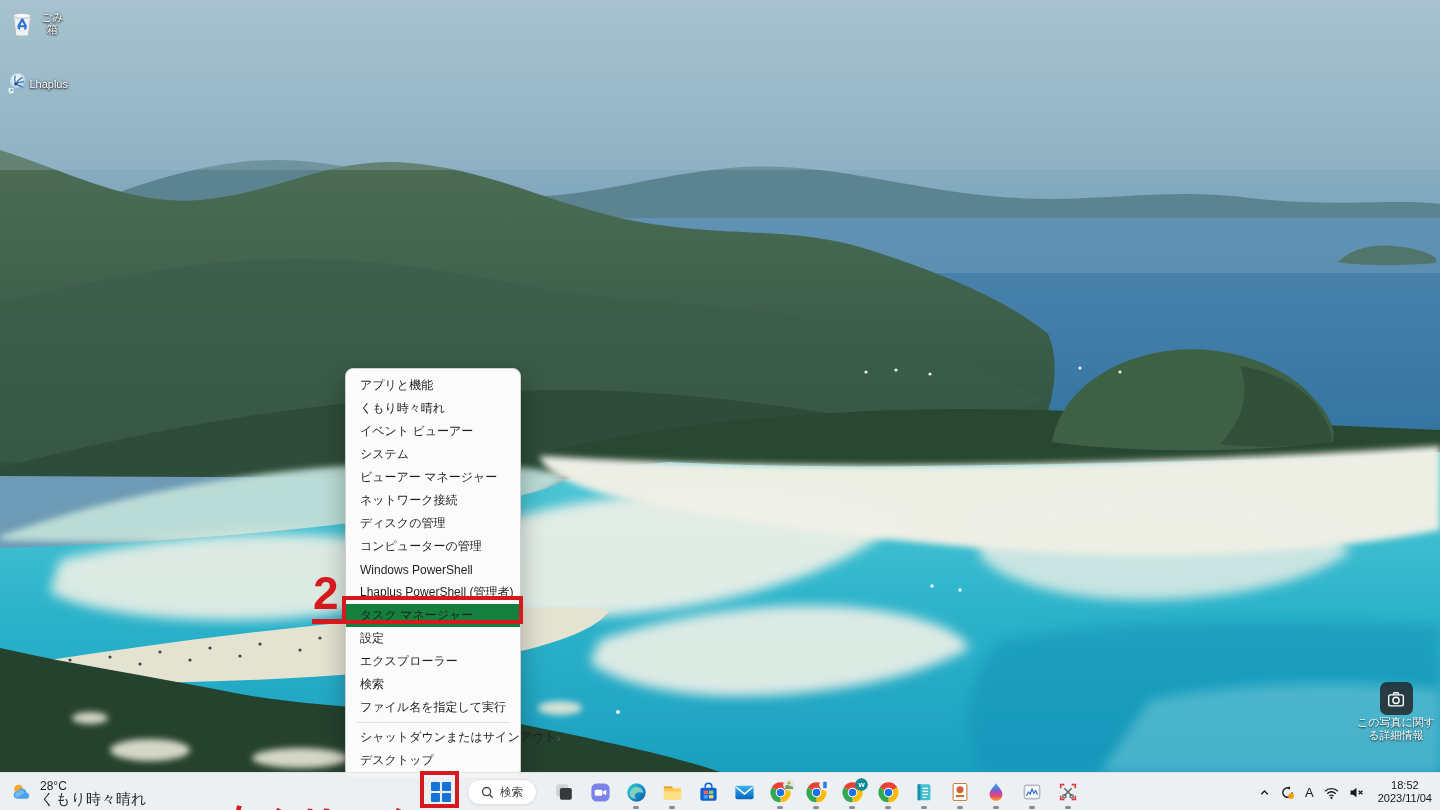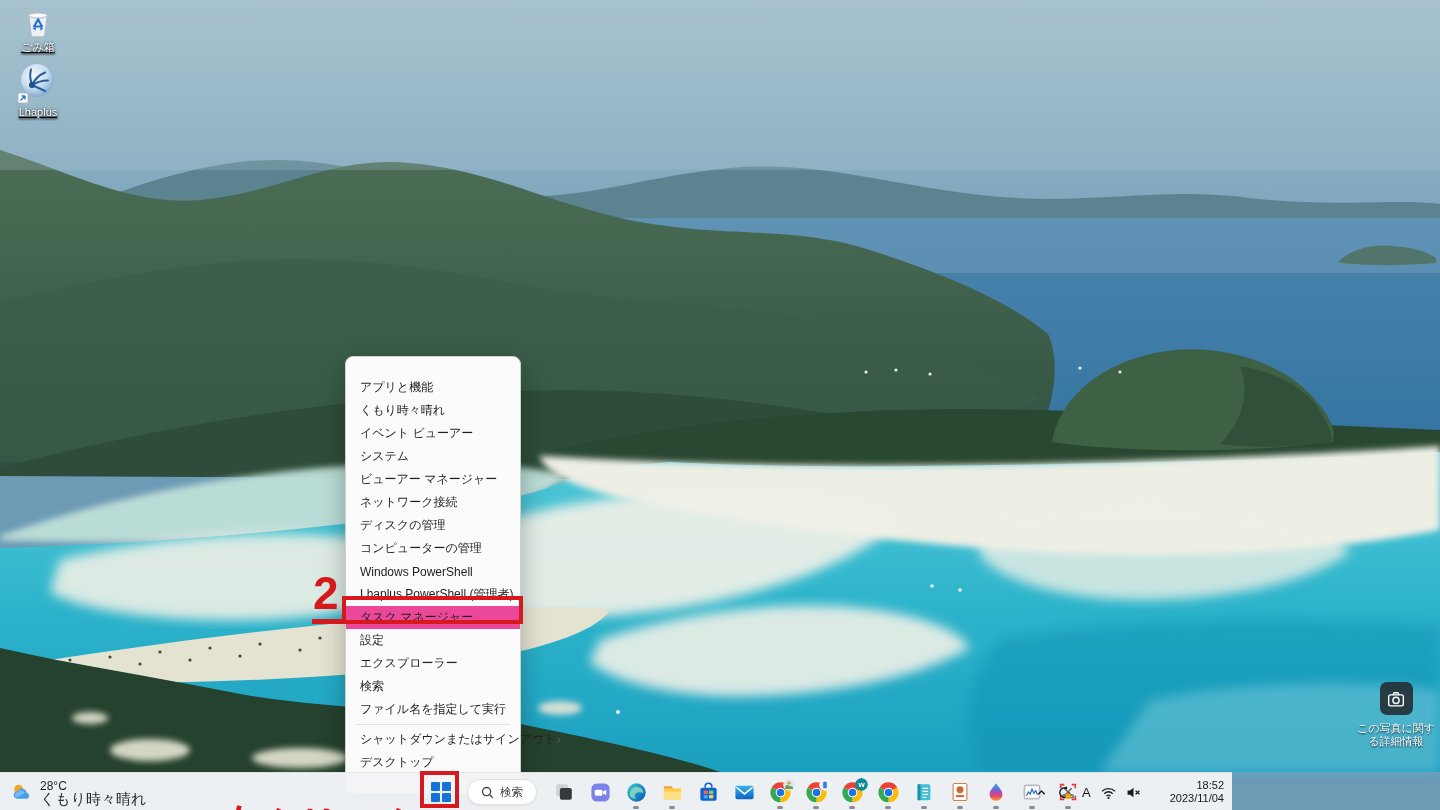--- a/index.html
+++ b/index.html
@@ -3,69 +3,69 @@
 <meta charset="utf-8">
 <style>
   * { margin:0; padding:0; box-sizing:border-box; }
   html,body { width:1440px; height:810px; overflow:hidden; }
   body { font-family:"Liberation Sans","DejaVu Sans",sans-serif; position:relative; background:#6d9ab5; }
 
   
   .wallpaper { position:absolute; inset:0; z-index:0; }
 
   
-  .desk-icon { position:absolute; width:60px; display:flex; flex-direction:column; align-items:center; z-index:2; cursor:default;text-decoration:underline; }
+  .desk-icon { position:absolute; width:60px; display:flex; flex-direction:row; align-items:center; z-index:2; cursor:default; }
   .desk-icon .di-label { margin-top:2px; font-size:11px; color:#fff; text-align:center; text-shadow:0 1px 2px rgba(0,0,0,.85), 0 0 3px rgba(0,0,0,.6); line-height:12px; }
   #icon-recycle { left:8px; top:5px; }
   #icon-lhaplus { left:8px; top:62px; }
 
   
   .spotlight { position:absolute; left:1352px; top:682px; width:88px; display:flex; flex-direction:column; align-items:center; z-index:2; }
   .spotlight .cam { width:33px; height:33px; border-radius:7px; background:rgba(34,39,43,.85); display:flex; align-items:center; justify-content:center; }
-  .spotlight .sp-label { margin-top:7px; font-size:11px; line-height:13px; color:#fff; text-align:center; text-shadow:0 1px 2px rgba(0,0,0,.9); }
+  .spotlight .sp-label { margin-top:1px; font-size:11px; line-height:13px; color:#fff; text-align:center; text-shadow:0 1px 2px rgba(0,0,0,.9); }
 
   
-  .ctx-menu { position:absolute; left:345px; top:356px; width:176px; z-index:5;
+  .ctx-menu { position:absolute; left:345px; top:368px; width:176px; z-index:5;
     background:#fbfbfc; border:1px solid #cfcfcf; border-radius:8px;
-    box-shadow:0 10px 26px rgba(0,0,0,.28); padding:19px 0; }
+    box-shadow:0 10px 26px rgba(0,0,0,.28); padding:5px 0; }
   .mi { height:23px; display:flex; align-items:center; padding:0 10px 0 14px; font-size:12px; color:#1f1f1f; cursor:default; }
   .mi .mi-label { flex:1; white-space:nowrap; }
   .mi .mi-chevron { font-size:13px; color:#555; padding-right:2px; }
   .menu-separator { height:1px; background:#e0e0e0; margin:3px 10px; }
 
   
   .anno { z-index:10; position:absolute; color:#d6191c; font-weight:bold; }
   .anno-num { left:313px; top:570px; font-size:46px; line-height:46px; }
   .anno-num-underline { left:312px; top:619px; width:33px; height:5px; background:#d6191c; }
   .anno-box-menu { left:342px; top:596px; width:181px; height:28px; border:4px solid #d6191c; background:transparent; }
   .anno-rightclick { left:220px; top:759px; font-size:40px; line-height:42px; border-bottom:5px solid #d6191c; padding-bottom:17px; letter-spacing:-1px;margin-top:44px; }
   .anno-box-start { left:420px; top:771px; width:39px; height:37px; border:4px solid #d6191c; }
 
   
-  .taskbar { position:absolute; left:0; bottom:0; width:1232px; height:38px; z-index:8;
+  .taskbar { position:absolute; left:0; bottom:0; width:1440px; height:38px; z-index:8;
     background:rgba(243,244,246,.96); border-top:1px solid rgba(0,0,0,.06);padding-left:12px; }
   .weather { position:absolute; left:10px; top:0; height:38px; display:flex; align-items:center; gap:7px; cursor:pointer; }
   .weather .w-temp { font-size:12px; color:#1f1f1f; line-height:13px; }
   .weather .w-cond { font-size:15px; color:#2b2b2b; line-height:12px; }
 
   .tb-main { position:absolute; left:424px; top:0; height:38px; display:flex; align-items:center; }
   .tb-btn { width:36px; height:38px; display:flex; align-items:center; justify-content:center; position:relative; cursor:pointer; border-radius:5px; }
   .tb-btn .run-dash { position:absolute; bottom:2px; left:50%; transform:translateX(-50%); width:6px; height:3px; border-radius:2px; background:#898d91; }
   #btn-start { width:34px; }
   .win-logo { width:20px; height:20px; display:grid; grid-template-columns:9px 9px; grid-template-rows:9px 9px; gap:2px; }
   .win-logo span { background:#1572d6; border-radius:1px; }
   .search-pill { height:26px; margin:0 9px; padding:0 13px; background:#fff; border:1px solid #e1e1e1; border-radius:14px;
     display:flex; align-items:center; gap:6px; cursor:pointer; box-shadow:0 1px 2px rgba(0,0,0,.05); }
   .search-pill .s-label { font-size:11.5px; color:#3c3c3c; white-space:nowrap; }
 
   .badge { position:absolute; border-radius:50%; }
 
   .tray { position:absolute; right:8px; top:0; height:38px; display:flex; align-items:center; gap:8px; }
   .tray-ime { font-size:13px; color:#161616; cursor:pointer; padding:0 1px; }
-  .clock { text-align:right; font-size:11px; line-height:13px; color:#161616; cursor:pointer; margin-left:20px; }
+  .clock { text-align:center; font-size:11px; line-height:13px; color:#161616; cursor:pointer; margin-left:5px; }
   .tray-ic { display:flex; align-items:center; justify-content:center; cursor:pointer; }
 </style>
 </head>
 <body>
 
 <svg class="wallpaper" width="1440" height="810" viewBox="0 0 1440 810" preserveAspectRatio="none">
   <defs>
     <linearGradient id="sky" x1="0" y1="0" x2="0" y2="1">
         <stop offset="0" stop-color="#a8c3cf"></stop>
         <stop offset="1" stop-color="#6d9ab5"></stop>
@@ -228,21 +228,21 @@
     </div>
   <div class="mi">
       <span class="mi-label">コンピューターの管理</span>
     </div>
   <div class="mi">
       <span class="mi-label">Windows PowerShell</span>
     </div>
   <div class="mi">
       <span class="mi-label">Lhaplus PowerShell (管理者)</span>
     </div>
-  <div class="mi" style="background:#ec4899;">
+  <div class="mi" style="background:#15803d;">
       <span class="mi-label">タスク マネージャー</span>
     </div>
   <div class="mi">
       <span class="mi-label">設定</span>
     </div>
   <div class="mi">
       <span class="mi-label">エクスプローラー</span>
     </div>
   <div class="mi">
       <span class="mi-label">検索</span>

